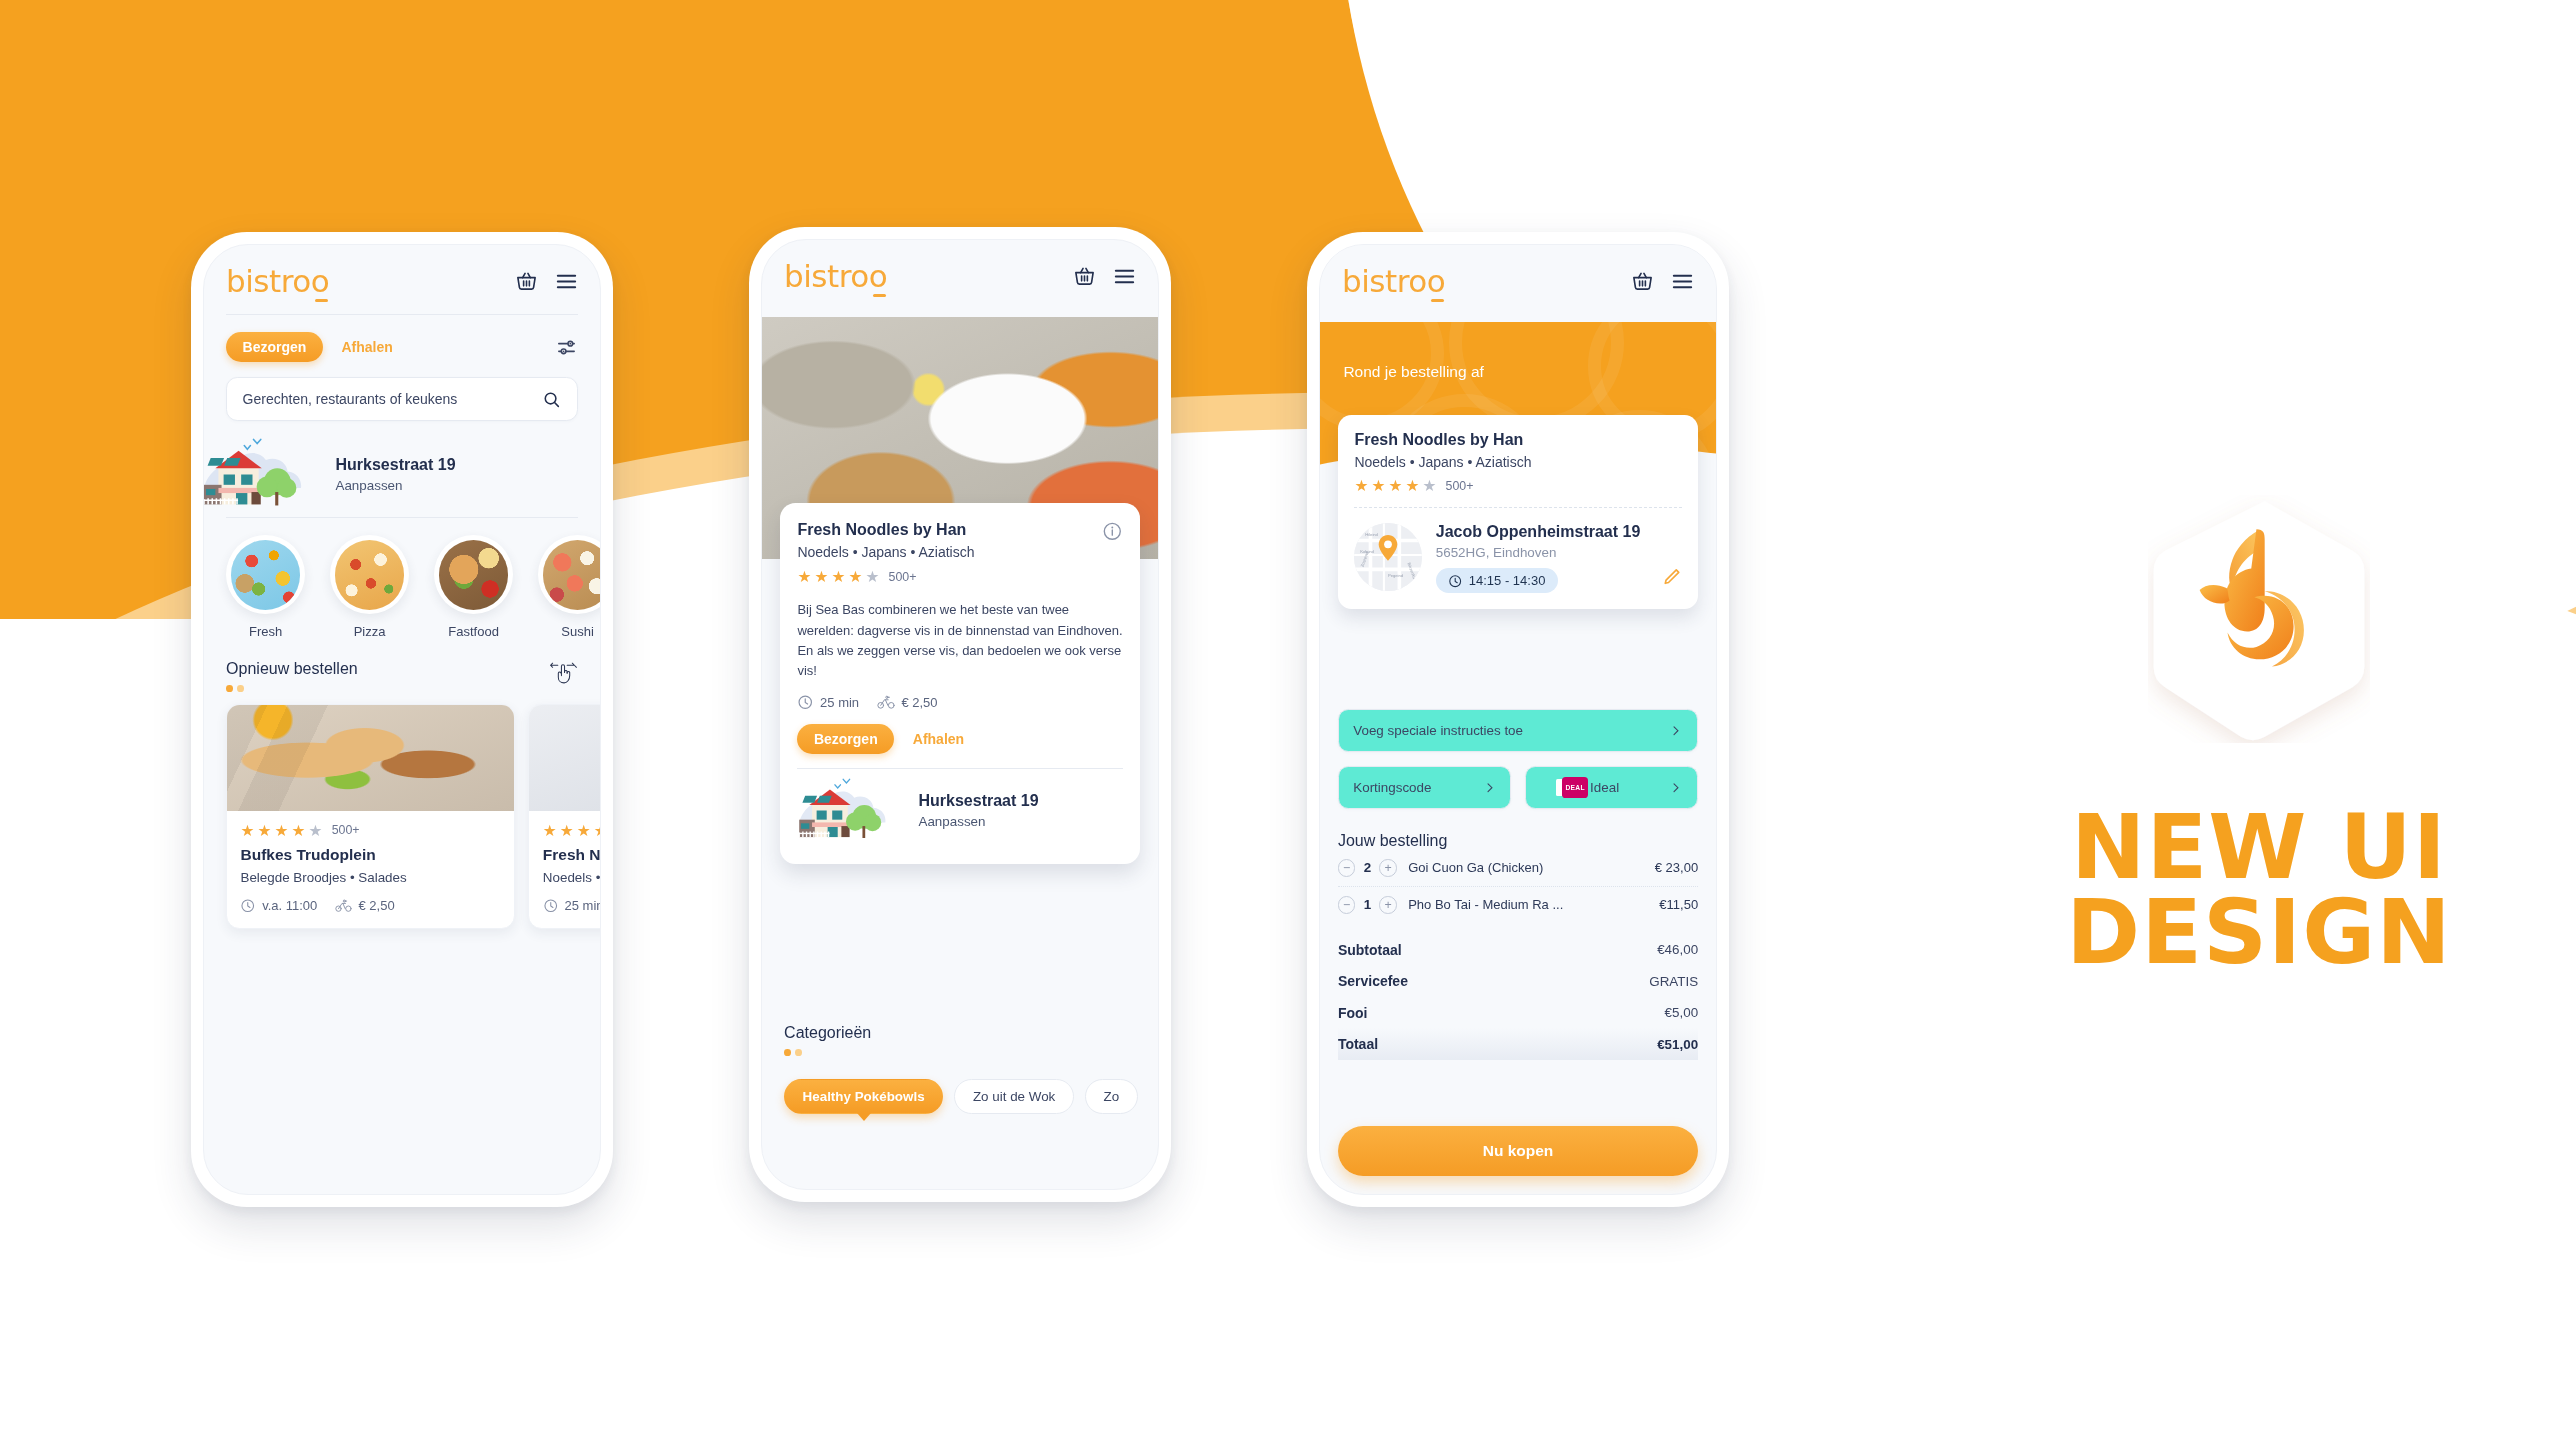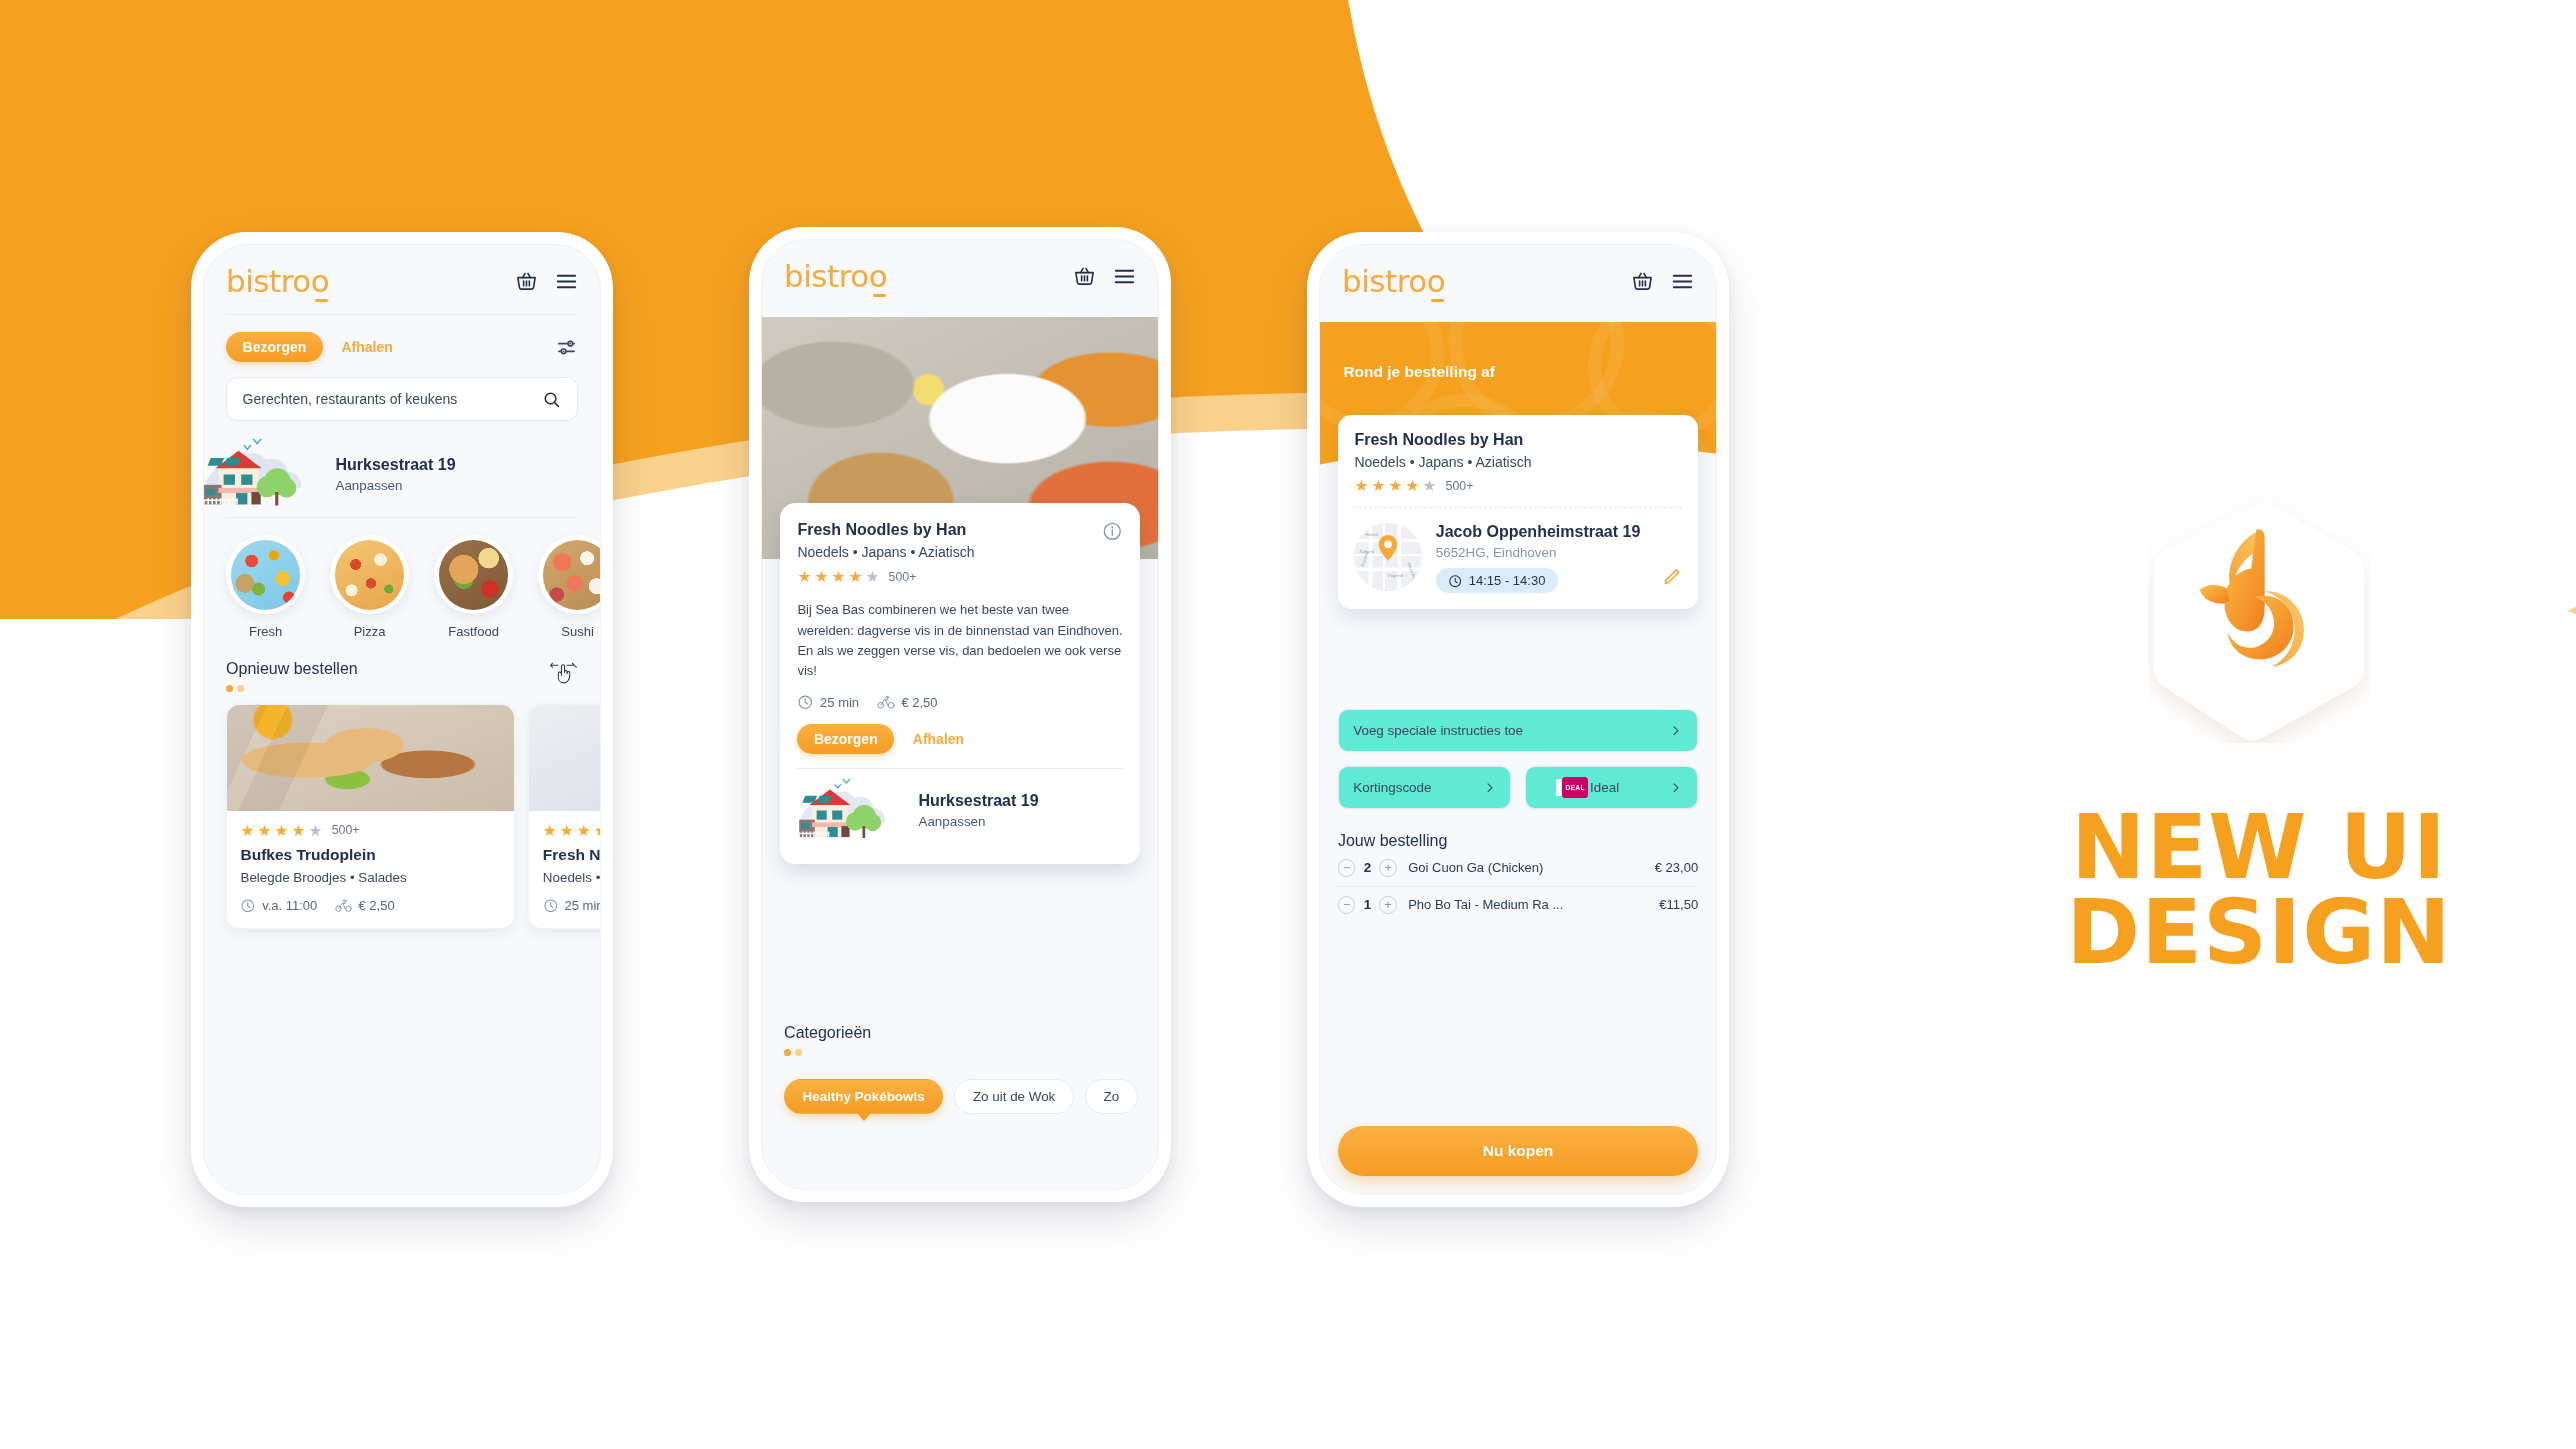--- a/index.html
+++ b/index.html
@@ -198,21 +198,21 @@
   .p3-orange{
     position:absolute; left:0; top:77px; width:100%; height:201px;
     background:#F5A11F; overflow:hidden;
   }
   .p3-orange .food-ghost{ position:absolute; border-radius:50%; border:13.4px solid rgba(255,255,255,.07); }
   .p3-wave{
     position:absolute; left:-155px; top:199px; width:774px; height:464px;
     background:#F7F9FC; border-radius:50% 50% 0 0 / 22% 22% 0 0;
     z-index:2;
   }
-  .p3-title{ position:absolute; left:23px; top:118px; font-size:15.5px; font-weight:700; color:#fff; z-index:4; }
+  .p3-title{ position:absolute; left:23px; top:118px; font-size:15.5px; font-weight:400; color:#fff; z-index:4; }
   .order-card{
     position:absolute; left:17.5px; right:17.5px; top:170px; z-index:5;
     background:#fff; border-radius:13.4px;
     box-shadow:0 8.3px 18.6px rgba(40,50,80,.12);
     padding:15.5px 16.5px;
   }
   .dashed{ border-top:1px dashed #DDE3EC; margin:13.4px 0 0 0; }
   .oc-addr{ display:flex; gap:13.4px; align-items:flex-start; margin-top:14.4px; }
   .map{
     width:68px; height:68px; border-radius:50%; flex:0 0 68px;
@@ -838,20 +838,38 @@
     </div>
     <div class="odash"></div>
     <div class="oline">
       <span class="step">−</span>
       <span class="qty">1</span>
       <span class="step">+</span>
       <span class="oname">Pho Bo Tai - Medium Ra ...</span>
       <span class="oprice">€11,50</span>
     </div>
 
+    <div style="margin-top:11.3px">
+      <div class="trow">
+        <span class="tlabel">Subtotaal</span>
+        <span class="tval">€46,00</span>
+      </div>
+      <div class="trow">
+        <span class="tlabel">Servicefee</span>
+        <span class="tval">GRATIS</span>
+      </div>
+      <div class="trow">
+        <span class="tlabel">Fooi</span>
+        <span class="tval">€5,00</span>
+      </div>
+      <div class="trow total">
+        <span class="tlabel">Totaal</span>
+        <span class="tval">€51,00</span>
+      </div>
+    </div>
   </div>
 
   <div class="cta">Nu kopen</div>
 
  </div>
 </div>
 
 <div class="brand">
   <div class="hexwrap">
     <svg viewBox="0 0 430 480" style="width:100%;height:100%">

